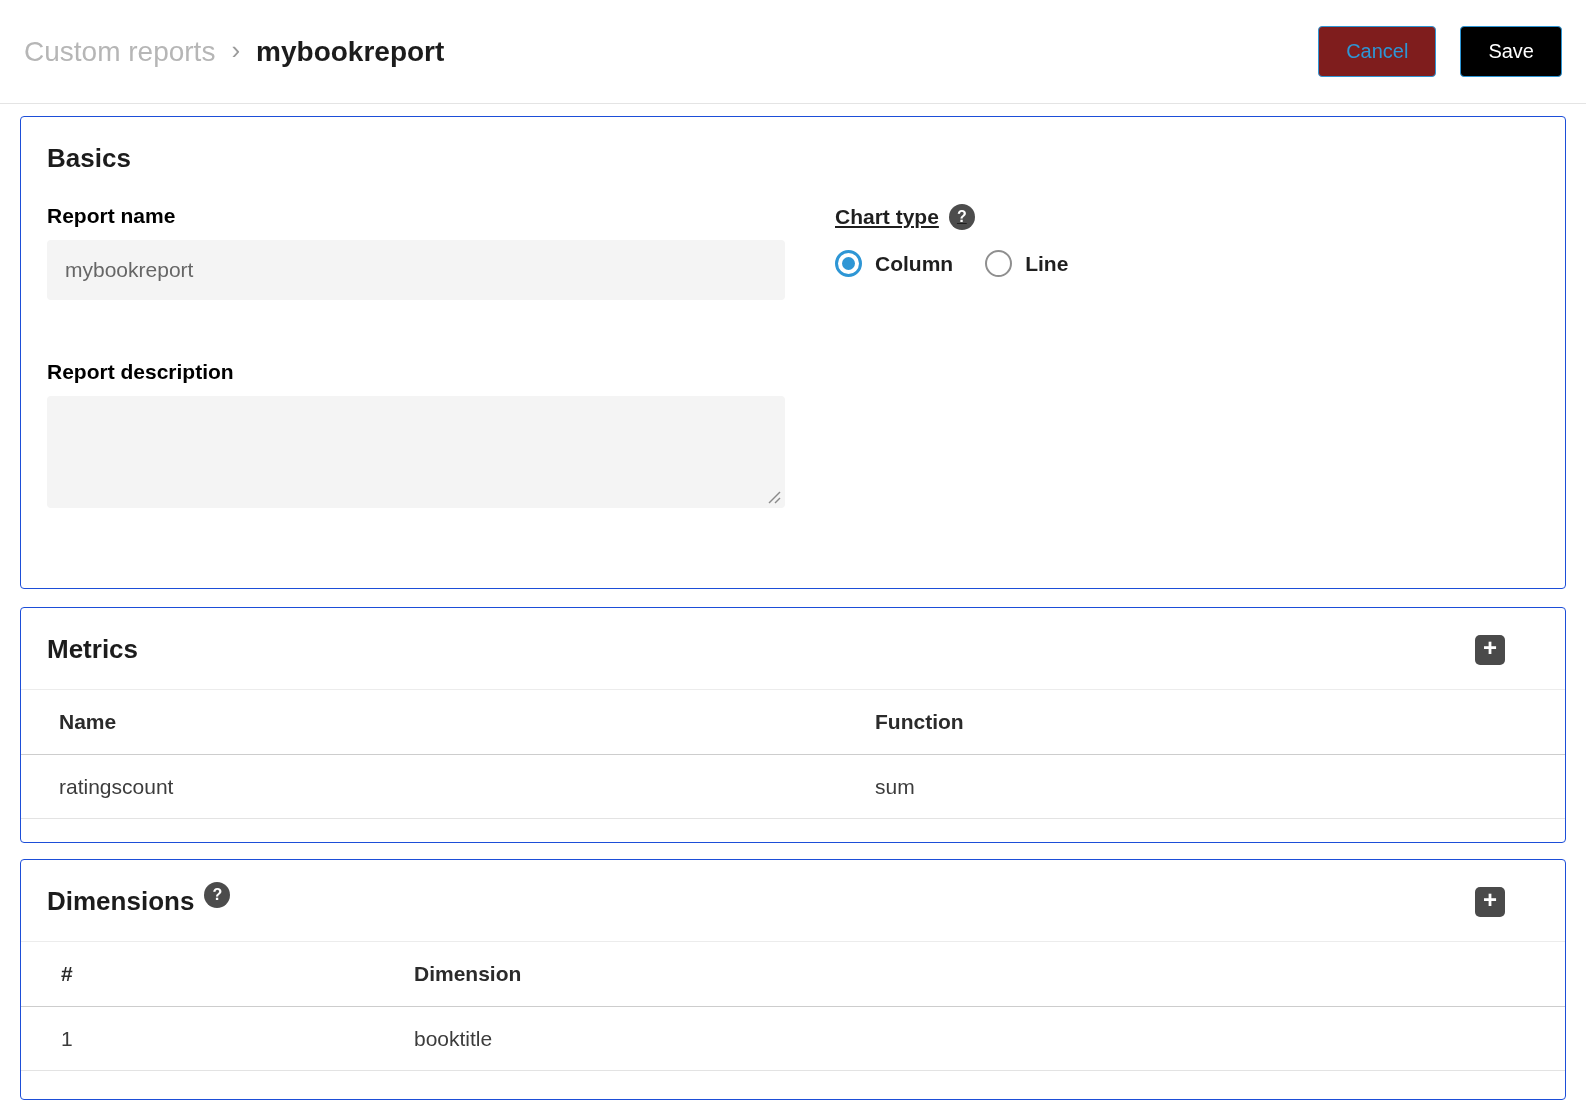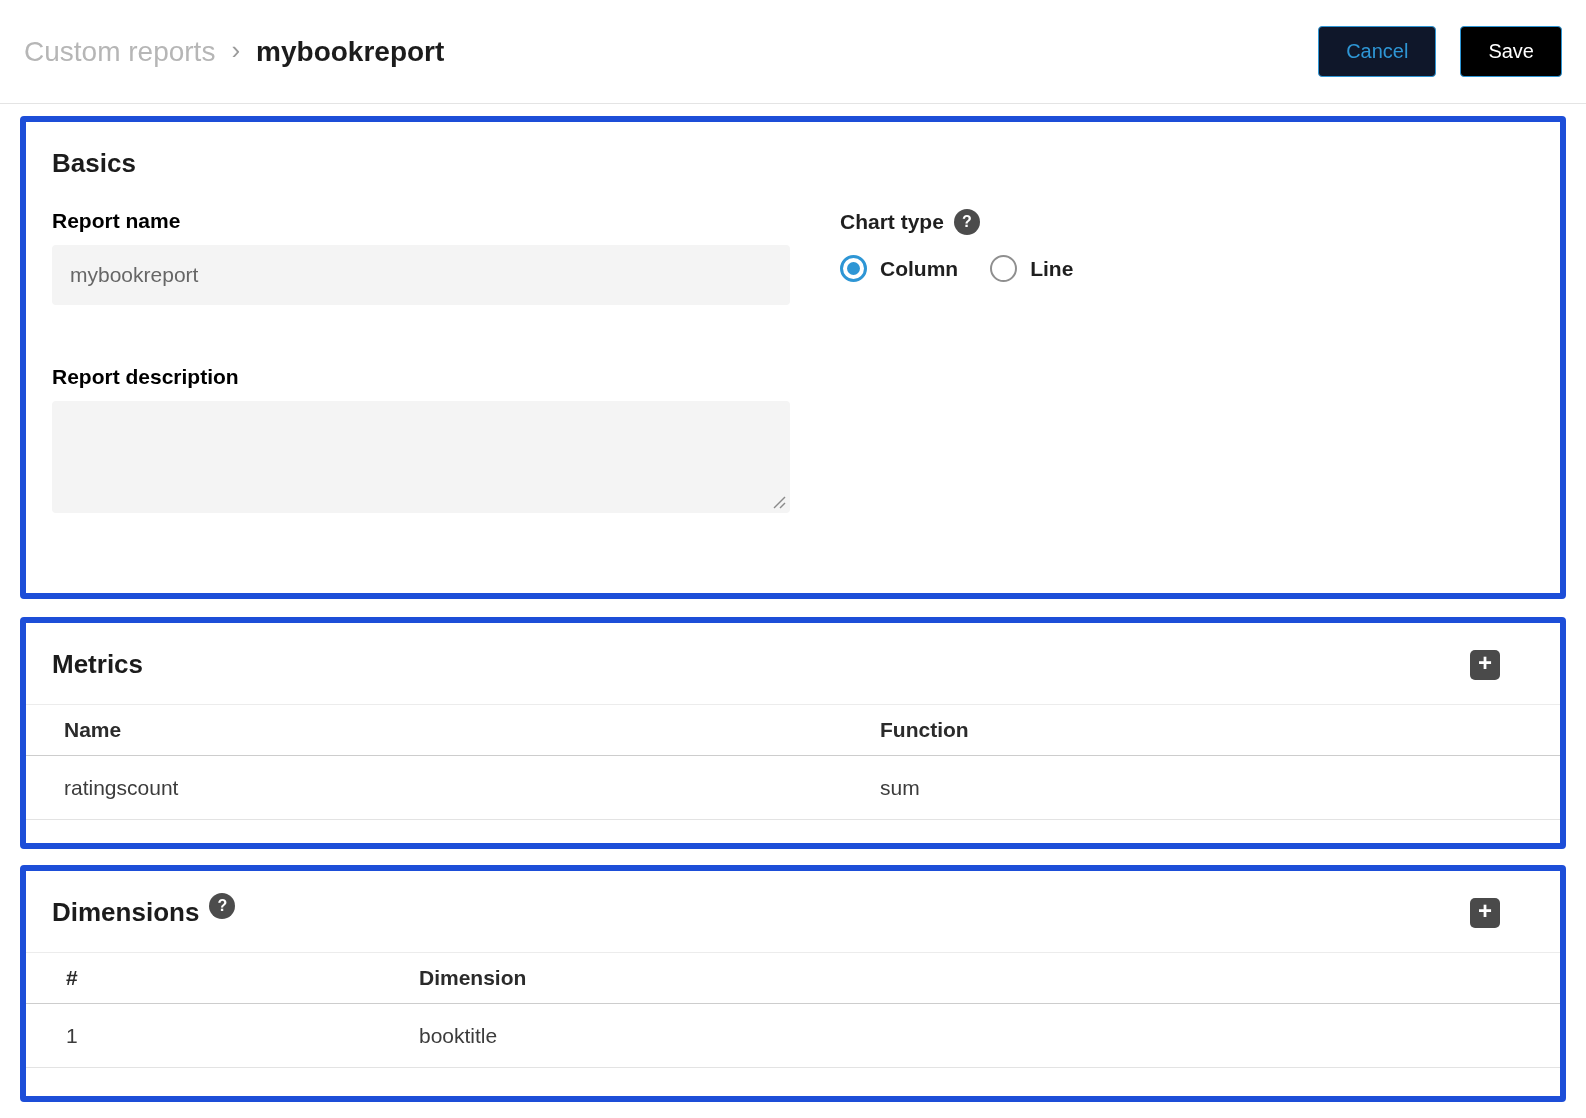--- a/index.html
+++ b/index.html
@@ -27,28 +27,28 @@
   .crumb-sep { color: #9b9b9b; font-size: 26px; transform: translateY(-1px); }
   .crumb-current { color: #1c1c1c; font-weight: 700; }
   .header-actions { display: flex; gap: 24px; align-items: center; }
   .btn {
     font-family: inherit;
     font-size: 20px;
     border-radius: 4px;
     padding: 13px 27px;
     cursor: pointer;
   }
-  .btn-cancel { background: #0f172a; color: #2e96d5; border: 1px solid #2e96d5; }
+  .btn-cancel { background: #7f1d1d; color: #2e96d5; border: 1px solid #2e96d5; }
   .btn-save { background: #000000; color: #fff; border: 1px solid #2e96d5; }
 
   
   .content { padding: 12px 20px 0 20px; }
   .card {
     background: #fff;
-    border: 6px solid #1d4ed8;
+    border: 1px solid #1d4ed8;
     border-radius: 4px;
   }
   .card-basics { margin-bottom: 18px; padding: 26px 26px 80px 26px; }
   .card-metrics { margin-bottom: 16px; padding-bottom: 23px; }
   .card-dimensions { padding-bottom: 28px; }
 
   .section-title {
     font-size: 26px;
     font-weight: 700;
     color: #1c1c1c;
@@ -102,20 +102,21 @@
     line-height: 0;
   }
 
   .chart-type-label {
     font-size: 21px;
     font-weight: 700;
     color: #1f1f1f;
     display: flex;
     align-items: center;
     gap: 10px;
+    text-decoration: underline;
   }
   .help-icon {
     width: 26px;
     height: 26px;
     border-radius: 50%;
     background: #4c4c4c;
     color: #fff;
     font-size: 16px;
     font-weight: 700;
     display: inline-flex;
@@ -160,21 +161,21 @@
     display: flex;
     align-items: center;
     justify-content: center;
     cursor: pointer;
     padding-bottom: 3px;
   }
   .table-header-row, .table-row { display: grid; align-items: center; }
   .metrics-grid { grid-template-columns: 854px 1fr; }
   .dims-grid { grid-template-columns: 393px 1fr; }
   .table-header-row {
-    height: 52px;
+    height: 66px;
     border-top: 1px solid #ececec;
     border-bottom: 1px solid #cdcdcd;
     font-size: 21px;
     font-weight: 700;
     color: #2b2b2b;
   }
   .table-row {
     height: 64px;
     border-bottom: 1px solid #e3e3e3;
     font-size: 21px;

